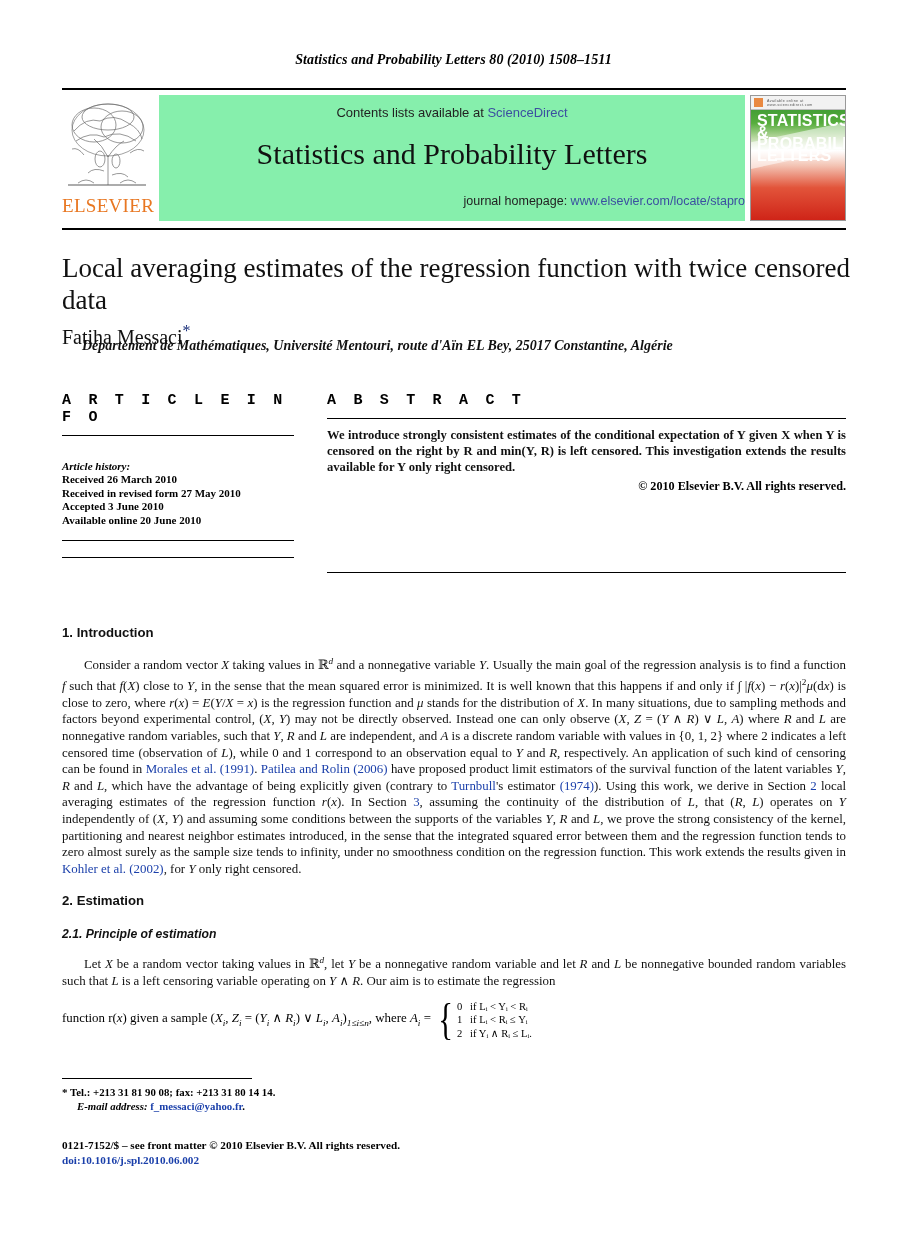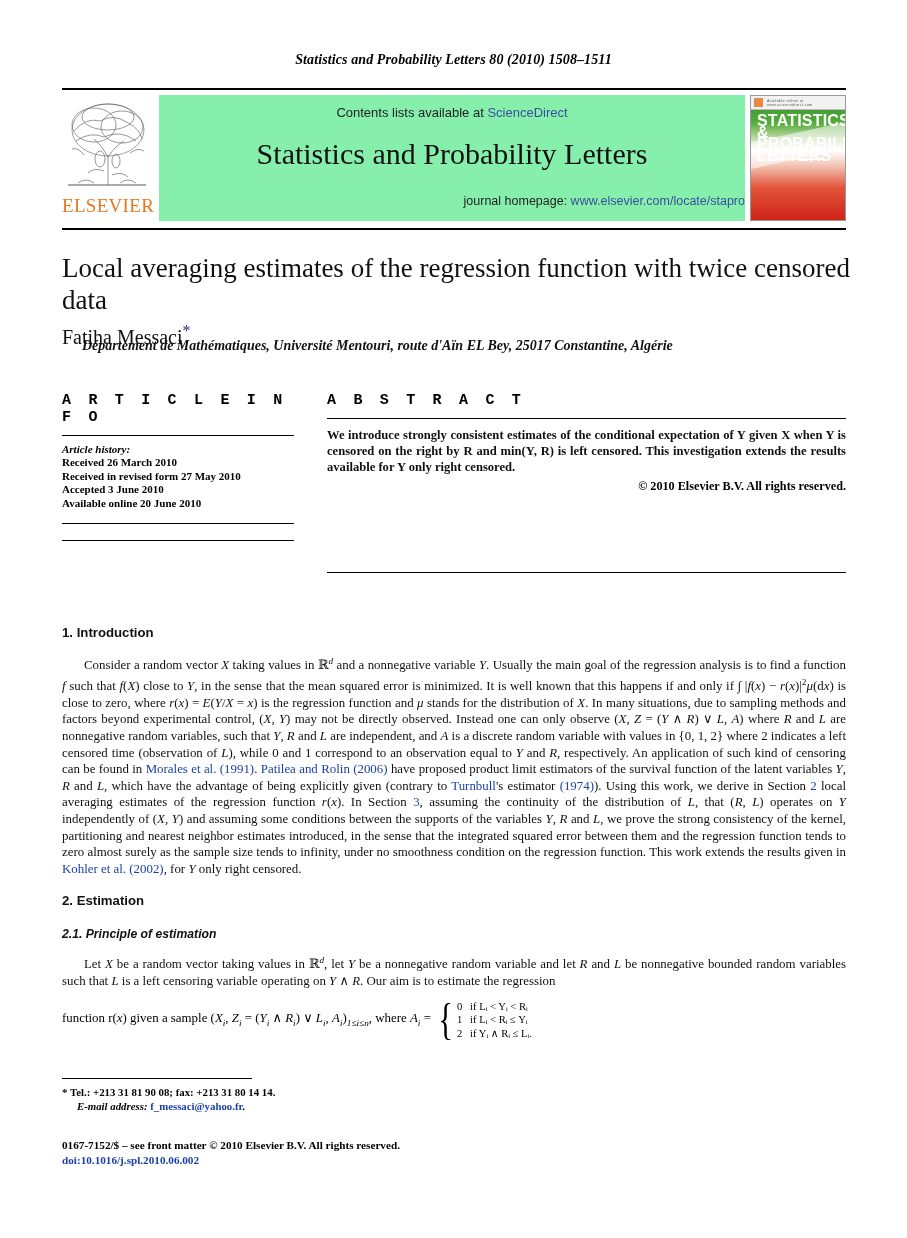--- a/index.html
+++ b/index.html
@@ -229,21 +229,21 @@
   }
   .hrule-thin {
     border-top: 1px solid #000;
     margin-top: 9px;
   }
   .hrule-thin-long {
     border-top: 1.6px solid #000;
     margin-top: 9px;
   }
   .info-block {
-    margin-top: 7px;
+    margin-top: 24px;
     font-size: 11px;
     line-height: 13.4px;
     font-weight: bold;
   }
   .info-head {
     font-style: italic;
     font-weight: bold;
   }
   .kw-sep {
     border-top: 1px solid #000;
@@ -483,17 +483,17 @@
 
   </div>
 
   <div class="footnote-rule"></div>
   <div class="footnotes">
     <div><span class="fn-star">*</span> <span>Tel.: +213 31 81 90 08; fax: +213 31 80 14 14.</span></div>
     <div class="fn-indent"><span class="fn-italic">E-mail address:</span> <span class="mail-link">f_messaci@yahoo.fr</span><span>.</span></div>
   </div>
 
   <div class="imprint">
-    <div>0167-7152/$ – see front matter © 2010 Elsevier B.V. All rights reserved.</div>
+    <div>0121-7152/$ – see front matter © 2010 Elsevier B.V. All rights reserved.</div>
     <div class="doi">doi:10.1016/j.spl.2010.06.002</div>
   </div>
 
 </div>
 
 </body></html>

